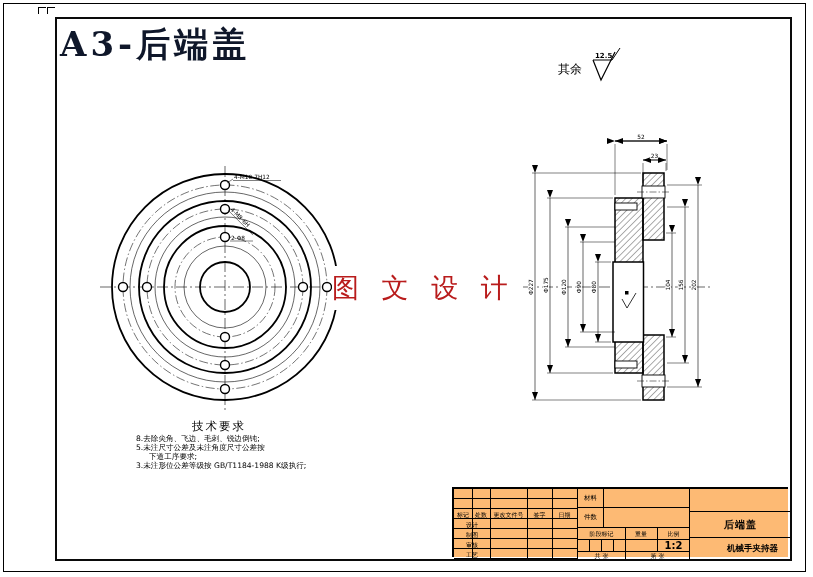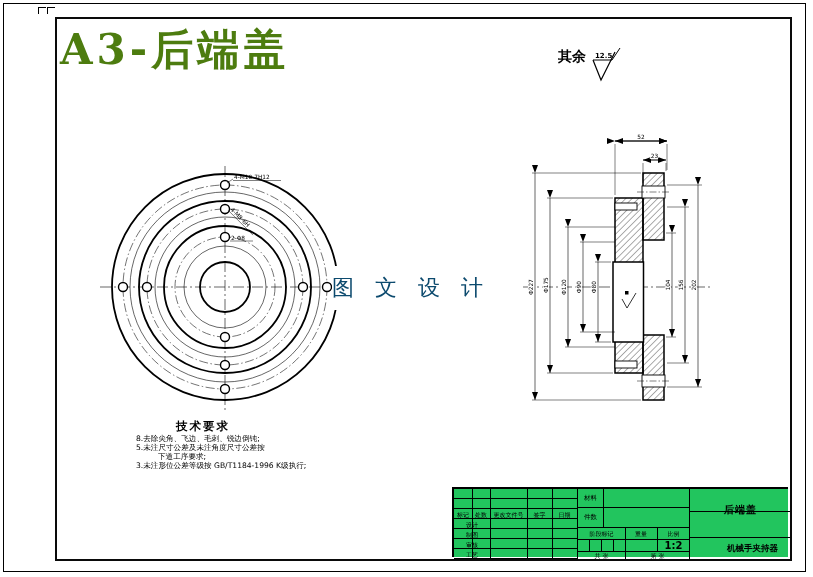--- a/index.html
+++ b/index.html
@@ -2,34 +2,34 @@
 <html><head>
 <meta charset="utf-8">
 <style>
   html,body{margin:0;padding:0;background:#fff;}
   .sheet{position:relative;width:813px;height:577px;background:#fff;overflow:hidden;
          font-family:"DejaVu Sans",sans-serif;color:#000;}
   .abs{position:absolute;}
   .outer-border{left:3px;top:3px;width:801px;height:567px;border:1px solid #000;}
   .frame{left:55px;top:17px;width:733px;height:540px;border:2px solid #0a0a0a;}
   .corner-mark{width:7px;height:6px;border-left:1px solid #000;border-top:1px solid #000;}
-  .doc-title{left:60px;top:22px;font-size:42px;font-weight:bold;color:#4d7c0f;
+  .doc-title{left:60px;top:22px;font-size:34px;font-weight:bold;color:#0f172a;
              letter-spacing:4px;white-space:nowrap;font-family:"DejaVu Serif",serif;}
   .watermark{left:332px;top:266px;width:152px;height:44px;background:#fff;
-             font-size:22px;color:#0c4a6e;letter-spacing:7px;
+             font-size:27px;color:#b91c1c;letter-spacing:7px;
              line-height:44px;white-space:nowrap;z-index:5;}
   .rough{left:558px;top:46px;width:84px;height:44px;z-index:2;}
-  .rough .prefix{position:absolute;left:0;top:2px;font-size:14px;font-weight:bold;}
+  .rough .prefix{position:absolute;left:0;top:15px;font-size:12px;font-weight:normal;}
   .tech{left:136px;top:419px;width:240px;z-index:2;}
-  .tech .tt{font-size:11.5px;font-weight:bold;margin-left:40px;letter-spacing:2px;}
+  .tech .tt{font-size:11.5px;font-weight:normal;margin-left:56px;letter-spacing:2px;}
   .tech .ln{font-size:7.6px;line-height:9px;white-space:nowrap;}
-  .tech .ln.cont{margin-left:22px;}
+  .tech .ln.cont{margin-left:13px;}
   
   .tblock{left:452px;top:487px;width:336px;height:70px;border-left:2px solid #000;
-          border-top:2px solid #000;box-sizing:border-box;background:#22c55e;z-index:3;}
+          border-top:2px solid #000;box-sizing:border-box;background:#fdba74;z-index:3;}
   .tb-left{position:absolute;left:0;top:0;width:123px;height:70px;
     background:
       repeating-linear-gradient(to bottom,transparent 0 9px,#000 9px 10px),
       linear-gradient(#000,#000) 18px 0/1px 100% no-repeat,
       linear-gradient(#000,#000) 36px 0/1px 100% no-repeat,
       linear-gradient(#000,#000) 73px 0/1px 100% no-repeat,
       linear-gradient(#000,#000) 98px 0/1px 100% no-repeat;}
   .tb-mid{position:absolute;left:123px;top:0;width:112px;height:70px;border-left:1px solid #000;
     box-sizing:border-box;
     background:
@@ -207,21 +207,21 @@
       <text transform="rotate(-90 190 160)" x="190" y="158">156</text>
       <text transform="rotate(-90 203 160)" x="203" y="158">202</text>
     </g>
   </svg>
 
   <div class="abs tech">
     <div class="tt">技术要求</div>
     <div class="ln">8.去除尖角、飞边、毛刺、锐边倒钝;</div>
     <div class="ln">5.未注尺寸公差及未注角度尺寸公差按</div>
     <div class="ln cont">下道工序要求;</div>
-    <div class="ln">3.未注形位公差等级按 GB/T1184-1996 K级执行;</div>
+    <div class="ln">3.未注形位公差等级按 GB/T1184-1988 K级执行;</div>
   </div>
 
   <div class="abs tblock">
     <div class="tb-left">
       <span class="tc" style="left:0;top:21.5px;width:18px;">标记</span>
       <span class="tc" style="left:18px;top:21.5px;width:18px;">处数</span>
       <span class="tc" style="left:36px;top:21.5px;width:37px;">更改文件号</span>
       <span class="tc" style="left:73px;top:21.5px;width:25px;">签字</span>
       <span class="tc" style="left:98px;top:21.5px;width:25px;">日期</span>
       <span class="tc" style="left:0;top:31.5px;width:36px;">设计</span>
@@ -233,18 +233,18 @@
       <span class="tc tc7" style="left:0;top:5px;width:25px;">材料</span>
       <span class="tc tc7" style="left:0;top:24px;width:25px;">件数</span>
       <span class="tc" style="left:0;top:41px;width:47px;">阶段标记</span>
       <span class="tc" style="left:47px;top:41px;width:32px;">重量</span>
       <span class="tc" style="left:79px;top:41px;width:33px;">比例</span>
       <span class="tc scl" style="left:79px;top:51px;width:33px;">1:2</span>
       <span class="tc" style="left:0;top:63px;width:47px;">共  张</span>
       <span class="tc" style="left:47px;top:63px;width:65px;">第  张</span>
     </div>
     <div class="tb-right">
-      <span class="tc pn" style="left:0;top:14px;width:101px;">后端盖</span>
+      <span class="tc pn" style="left:0;top:29px;width:101px;">后端盖</span>
       <span class="tc prj" style="left:12px;top:54px;width:101px;">机械手夹持器</span>
     </div>
   </div>
 
 </div>
 
 </body></html>

